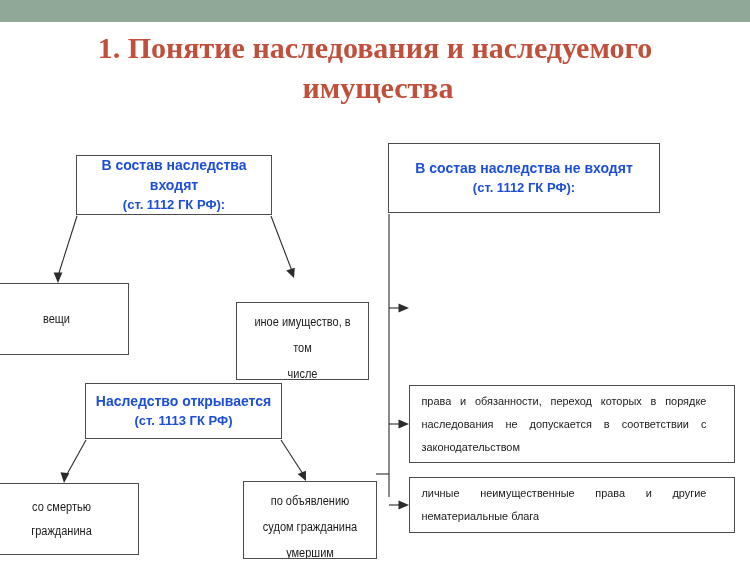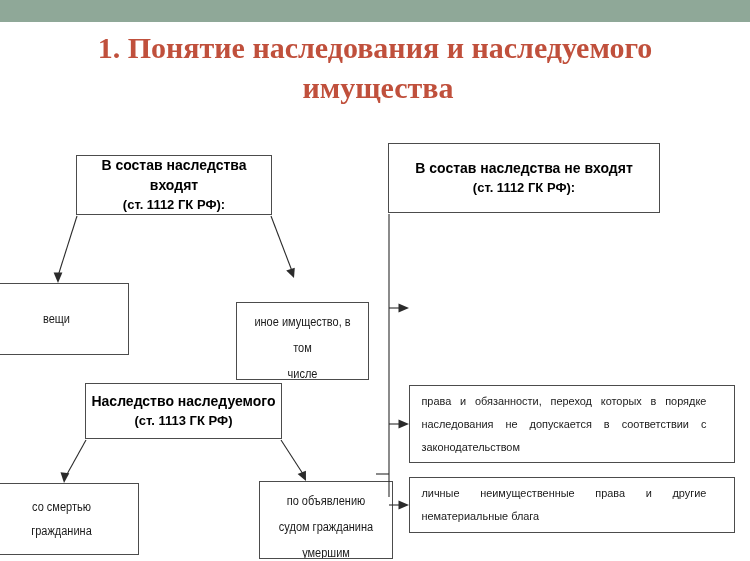--- a/index.html
+++ b/index.html
@@ -62,21 +62,21 @@
     justify-content: center;
     box-sizing: border-box;
   }
   
   .hd {
     font-family: "Liberation Sans Narrow", "Liberation Sans", sans-serif;
     font-weight: bold;
     font-size: 14px;
     line-height: 20px;
     text-align: center;
-    color: #000000;
+    color: #1d4ed8;
     font-stretch: condensed;
   }
   .hd .sub {
     display: block;
     font-size: 13px;
     font-weight: bold;
   }
   
   .plain {
     font-family: "Liberation Sans", sans-serif;
@@ -100,21 +100,21 @@
     transform-origin: left center;
   }
 
   
   #box-included   { left: 76px;  top: 155px; width: 196px; height: 60px; }
   #box-excluded   { left: 388px; top: 143px; width: 272px; height: 70px; }
   #box-things     { left: -16px; top: 283px; width: 145px; height: 72px; }
   #box-other-prop { left: 236px; top: 278px; width: 133px; height: 78px; margin-top: 24px; }
   #box-opens      { left: 85px;  top: 383px; width: 197px; height: 56px; }
   #box-death      { left: -16px; top: 483px; width: 155px; height: 72px; }
-  #box-declared   { left: 243px; top: 481px; width: 134px; height: 78px; margin-left: 16px; }
+  #box-declared   { left: 243px; top: 481px; width: 134px; height: 78px; }
   #box-r1         { left: 409px; top: 253px; width: 326px; height: 110px; }
   #box-r2         { left: 409px; top: 385px; width: 326px; height: 78px; }
   #box-r3         { left: 409px; top: 477px; width: 326px; height: 56px; }
 
   
   #box-other-prop .plain { line-height: 26px; padding-top: 2px; }
   #box-declared .plain   { line-height: 26px; padding-top: 2px; }
   #box-other-prop .box-inner,
   #box-declared .box-inner { justify-content: flex-start; padding-top: 6px; }
 
@@ -159,21 +159,21 @@
   <div class="box" id="box-other-prop">
     <div class="box-inner plain">
       <span>иное имущество, в том</span>
       <span>числе имущественные</span>
 
     </div>
   </div>
 
   <div class="box" id="box-opens">
     <div class="box-inner hd">
-      <span>Наследство наследуемого</span>
+      <span>Наследство открывается</span>
       <span class="sub">(ст. 1113 ГК РФ)</span>
     </div>
   </div>
 
   <div class="box" id="box-death">
     <div class="box-inner plain">
       <span>со смертью</span>
       <span>гражданина</span>
     </div>
   </div>

